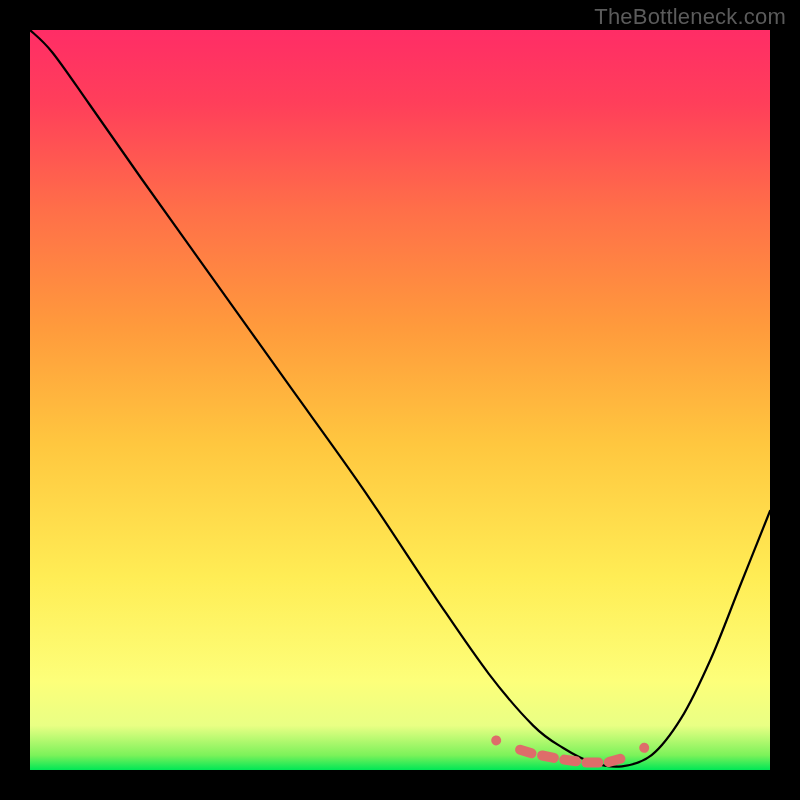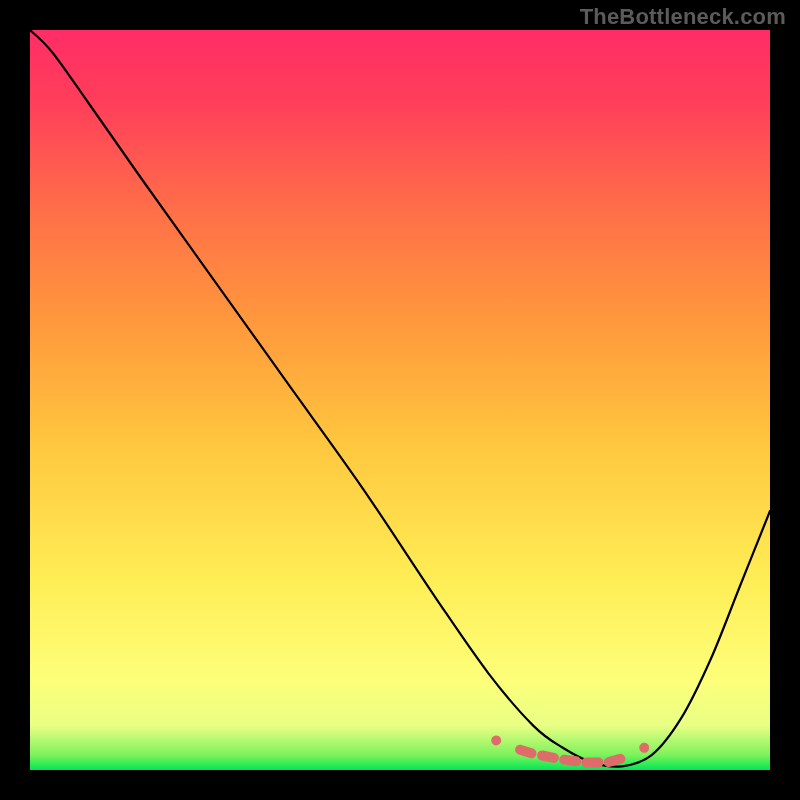--- a/index.html
+++ b/index.html
@@ -16,21 +16,21 @@
     width: 800px;
     height: 800px;
     background: #000000;
   }
   .watermark {
     position: absolute;
     top: 4px;
     right: 14px;
     color: #5b5b5b;
     font-size: 22px;
-    font-weight: 700;
+    font-weight: 400;
     letter-spacing: 0.2px;
     user-select: none;
   }
   .plot {
     position: absolute;
     left: 30px;
     top: 30px;
     width: 740px;
     height: 740px;
     

